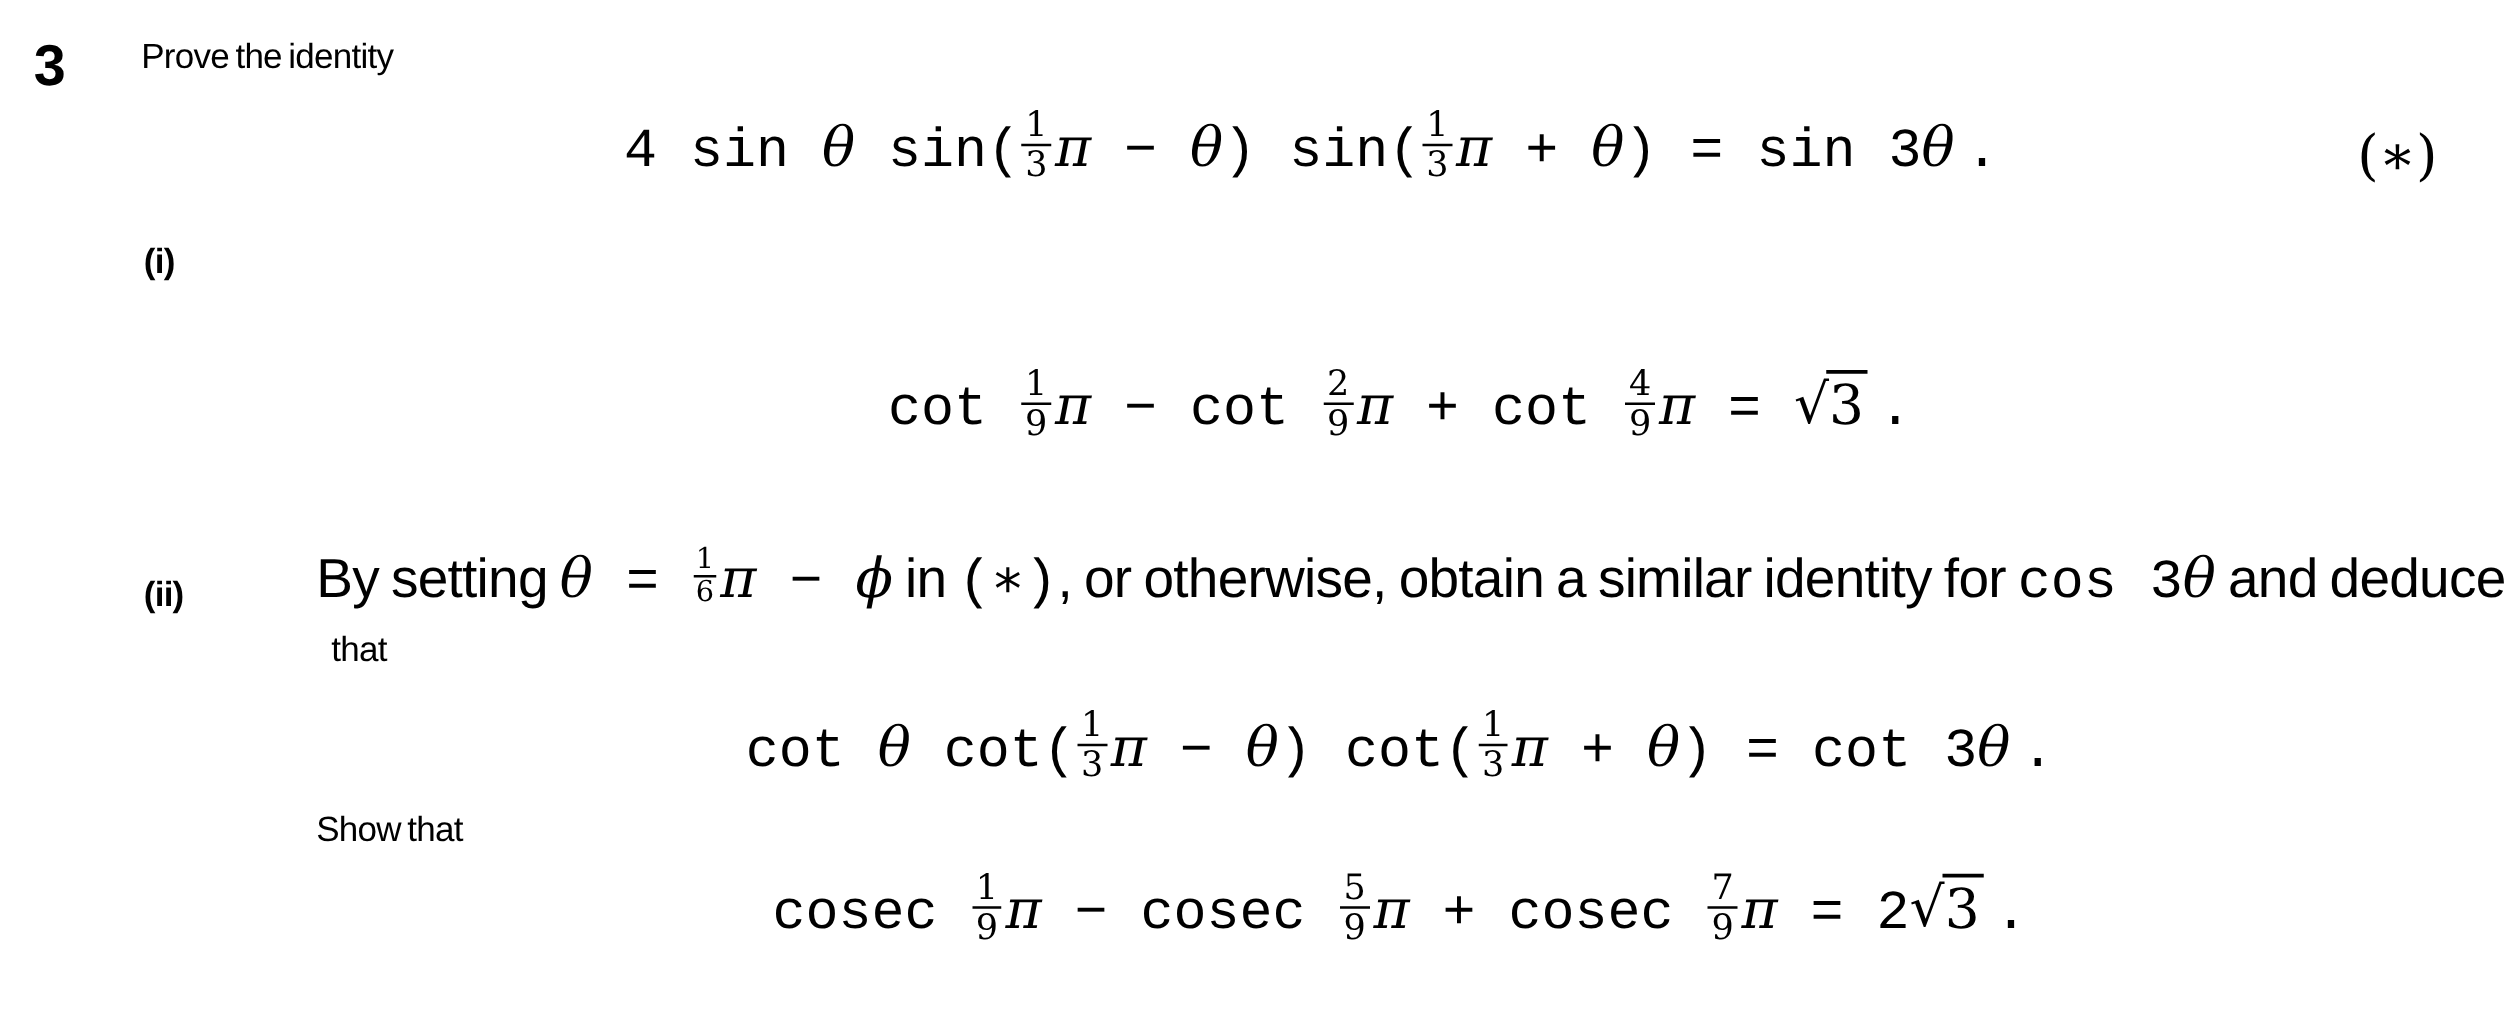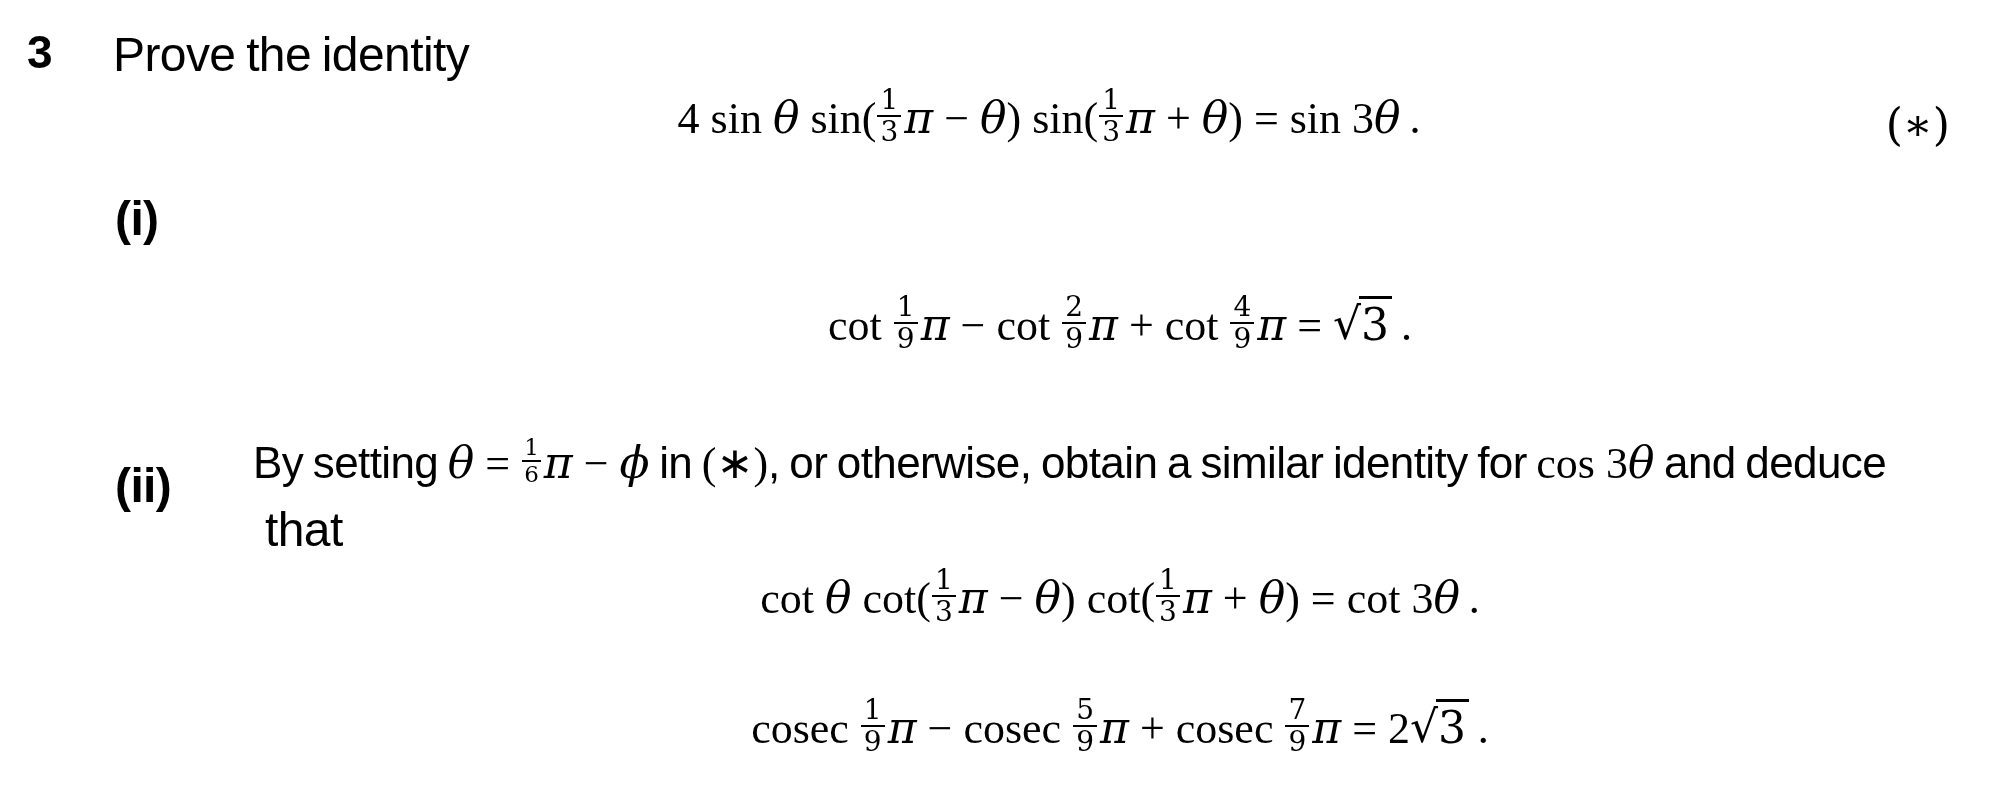--- a/index.html
+++ b/index.html
@@ -8,37 +8,37 @@
     width:2011px; height:808px;
     background:#ffffff;
     color:#000000;
     overflow:hidden;
     font-family:"Liberation Sans", sans-serif;
   }
   
   .sansline {
     position:absolute;
     font-family:"Liberation Sans", sans-serif;
-    font-size:48px;
+    font-size:28px;
     line-height:1;
     letter-spacing:-0.6px;
     word-spacing:-2px;
     white-space:pre;
   }
   .boldlabel { font-weight:700; }
   
   .eq {
     position:absolute;
     font-family:"DejaVu Serif", serif;
     font-size:44px;
     line-height:1;
     white-space:pre;
   }
   .eq-center { text-align:center; }
-  .tok-rm { font-family:Liberation Serif, serif; font-style:normal; white-space:pre; }
+  .tok-rm { font-family:Liberation Mono, monospace; font-style:normal; white-space:pre; }
   .tok-it { font-family:"DejaVu Serif", serif; font-style:italic; white-space:pre; }
   .tok-sans { font-family:"Liberation Sans", sans-serif; letter-spacing:-0.6px; word-spacing:-2px; white-space:pre; }
   
   .frac {
     display:inline-block;
     vertical-align:middle;
     position:relative;
     top:-0.12em;
     text-align:center;
     line-height:1;
@@ -65,15 +65,16 @@
   <div class="eq eq-center" style="left:113px; top:90px; width:1872px;"><span class="tok-rm">4 sin </span><span class="tok-it">θ</span><span class="tok-rm"> sin(</span><span class="frac"><span class="num">1</span><span class="den">3</span></span><span class="tok-it">π</span><span class="tok-rm"> − </span><span class="tok-it">θ</span><span class="tok-rm">) sin(</span><span class="frac"><span class="num">1</span><span class="den">3</span></span><span class="tok-it">π</span><span class="tok-rm"> + </span><span class="tok-it">θ</span><span class="tok-rm">) = sin 3</span><span class="tok-it">θ</span><span class="tok-rm"> .</span></div>
   <div class="eq" style="top:103px; right:61px;">(∗)</div>
 
   <div class="sansline boldlabel" style="left:115px; top:195px;">(i)</div>
   <div class="eq eq-center" style="left:253px; top:297px; width:1734px;"><span class="tok-rm">cot </span><span class="frac"><span class="num">1</span><span class="den">9</span></span><span class="tok-it">π</span><span class="tok-rm"> − cot </span><span class="frac"><span class="num">2</span><span class="den">9</span></span><span class="tok-it">π</span><span class="tok-rm"> + cot </span><span class="frac"><span class="num">4</span><span class="den">9</span></span><span class="tok-it">π</span><span class="tok-rm"> = </span><span class="sqrt"><span class="rad">√</span><span class="rdc">3</span></span><span class="tok-rm"> .</span></div>
 
   <div class="sansline boldlabel" style="left:115px; top:446px;margin-top:16px;">(ii)</div>
   <div class="eq" style="left:253px; top:440px;"><span class="tok-sans">By setting </span><span class="tok-it">θ</span><span class="tok-rm"> = </span><span class="frac small"><span class="num">1</span><span class="den">6</span></span><span class="tok-it">π</span><span class="tok-rm"> − </span><span class="tok-it">ϕ</span><span class="tok-sans"> in </span><span class="tok-rm">(∗)</span><span class="tok-sans">, or otherwise, obtain a similar identity for </span><span class="tok-rm">cos 3</span><span class="tok-it">θ</span><span class="tok-sans"> and deduce</span></div>
   <div class="sansline" style="left:253px; top:506px;margin-left:12px;">that</div>
   <div class="eq eq-center" style="left:253px; top:570px; width:1734px;"><span class="tok-rm">cot </span><span class="tok-it">θ</span><span class="tok-rm"> cot(</span><span class="frac"><span class="num">1</span><span class="den">3</span></span><span class="tok-it">π</span><span class="tok-rm"> − </span><span class="tok-it">θ</span><span class="tok-rm">) cot(</span><span class="frac"><span class="num">1</span><span class="den">3</span></span><span class="tok-it">π</span><span class="tok-rm"> + </span><span class="tok-it">θ</span><span class="tok-rm">) = cot 3</span><span class="tok-it">θ</span><span class="tok-rm"> .</span></div>
+  <div class="sansline" style="left:253px; top:650px;">Show that</div>
   <div class="eq eq-center" style="left:253px; top:700px; width:1734px;"><span class="tok-rm">cosec </span><span class="frac"><span class="num">1</span><span class="den">9</span></span><span class="tok-it">π</span><span class="tok-rm"> − cosec </span><span class="frac"><span class="num">5</span><span class="den">9</span></span><span class="tok-it">π</span><span class="tok-rm"> + cosec </span><span class="frac"><span class="num">7</span><span class="den">9</span></span><span class="tok-it">π</span><span class="tok-rm"> = 2</span><span class="sqrt"><span class="rad">√</span><span class="rdc">3</span></span><span class="tok-rm"> .</span></div>
 
 </div>
 
 </body></html>

